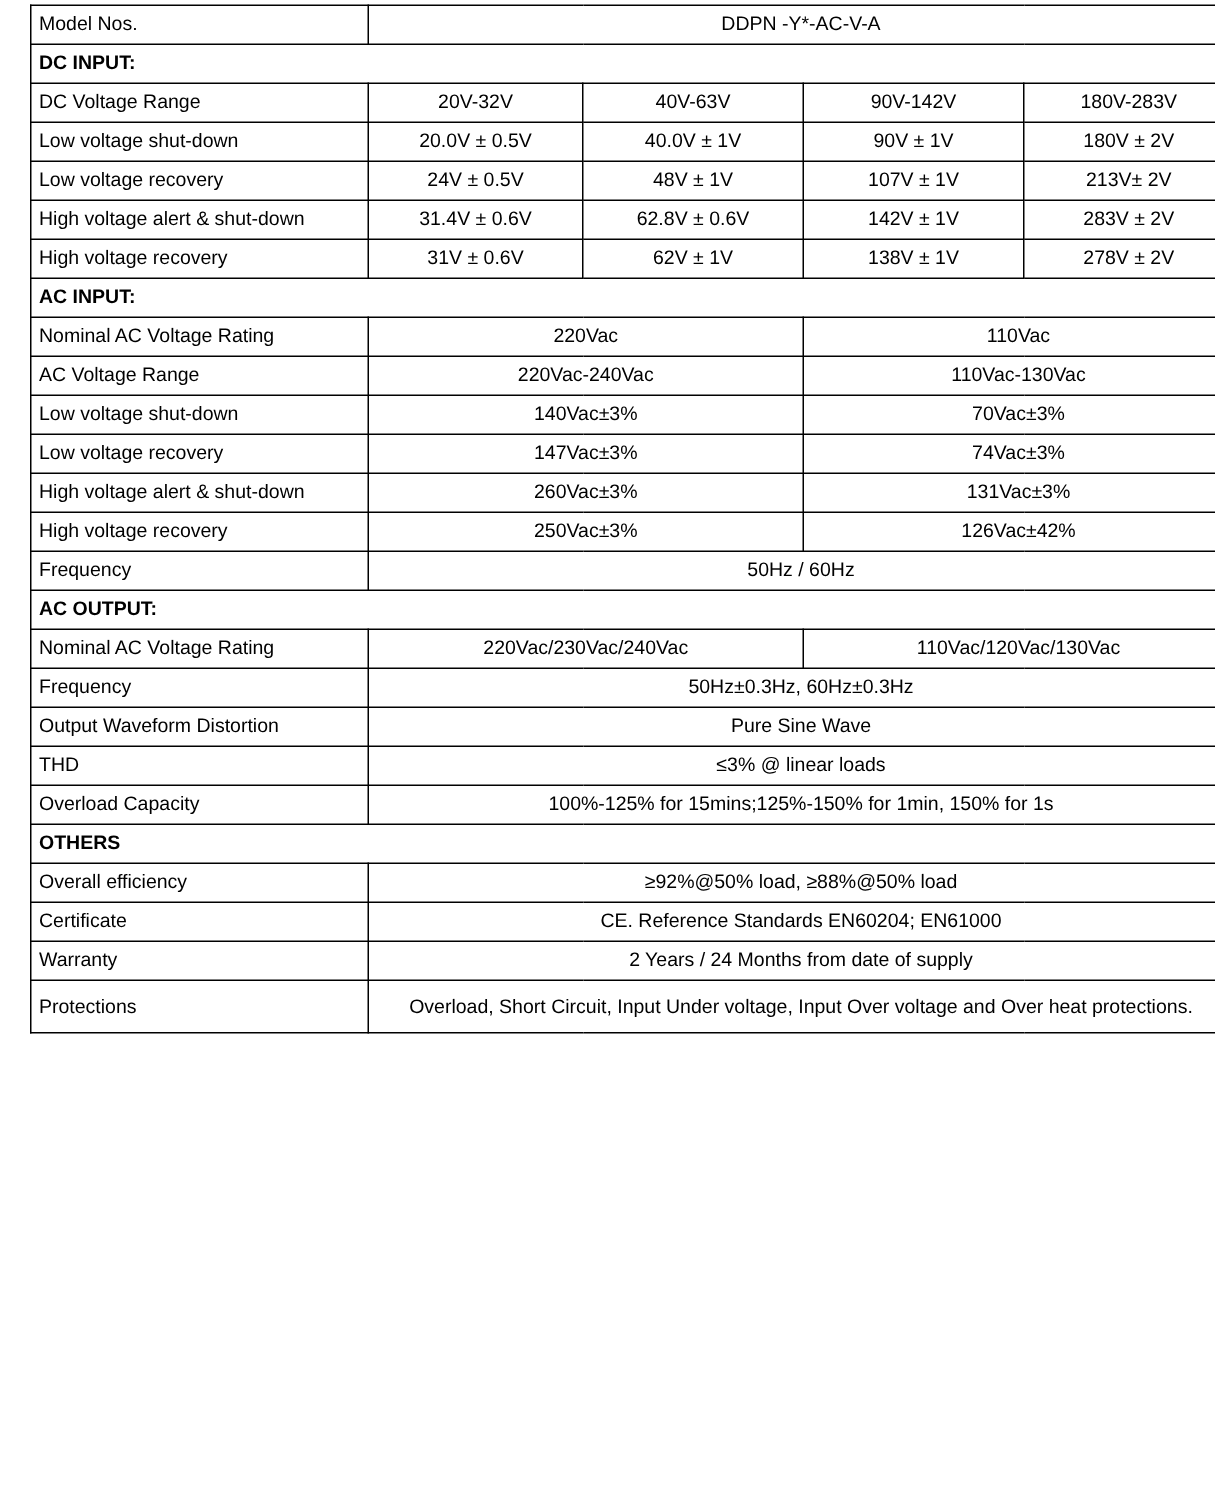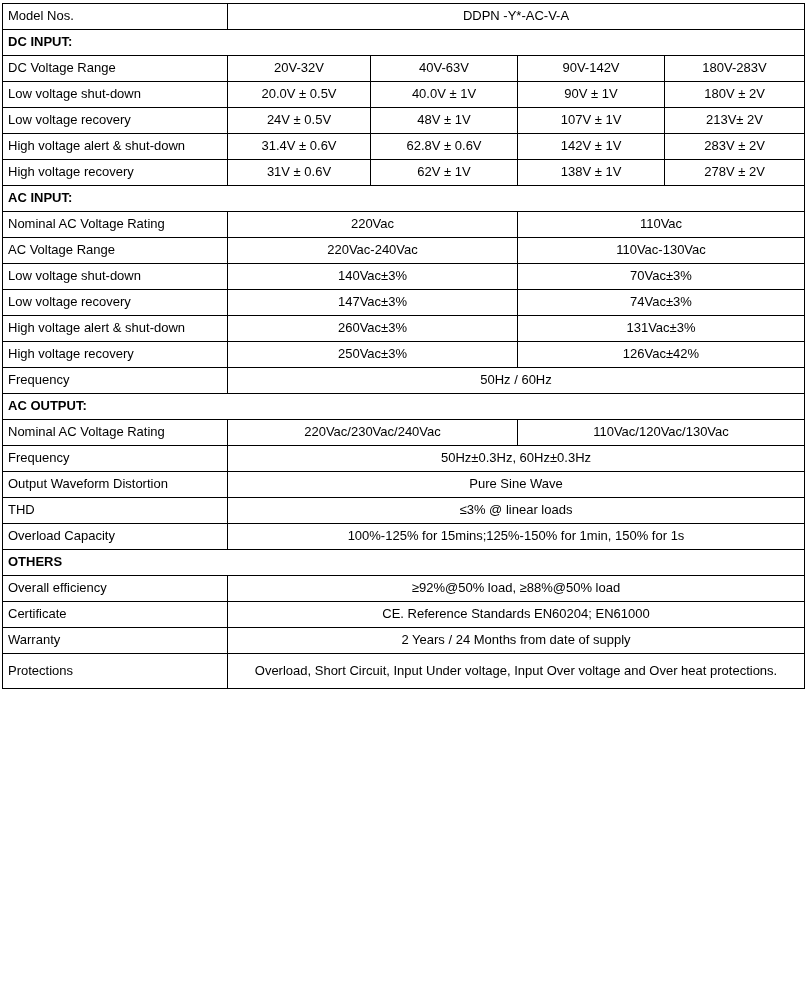--- a/index.html
+++ b/index.html
@@ -8,21 +8,21 @@
     padding: 0;
     background: #ffffff;
   }
   body {
     font-family: "Liberation Sans", sans-serif;
     color: #000000;
   }
   #spec-sheet {
     width: 810px;
     box-sizing: border-box;
-    padding: 3px 4px 4px 2px;
+    padding: 3px 4px 4px 20px;
   }
   table.spec-table {
     width: 802px;
     border-collapse: collapse;
     table-layout: fixed;
     border: 1px solid #000000;
   }
   table.spec-table td {
     border: 1px solid #000000;
     font-size: 13px;

